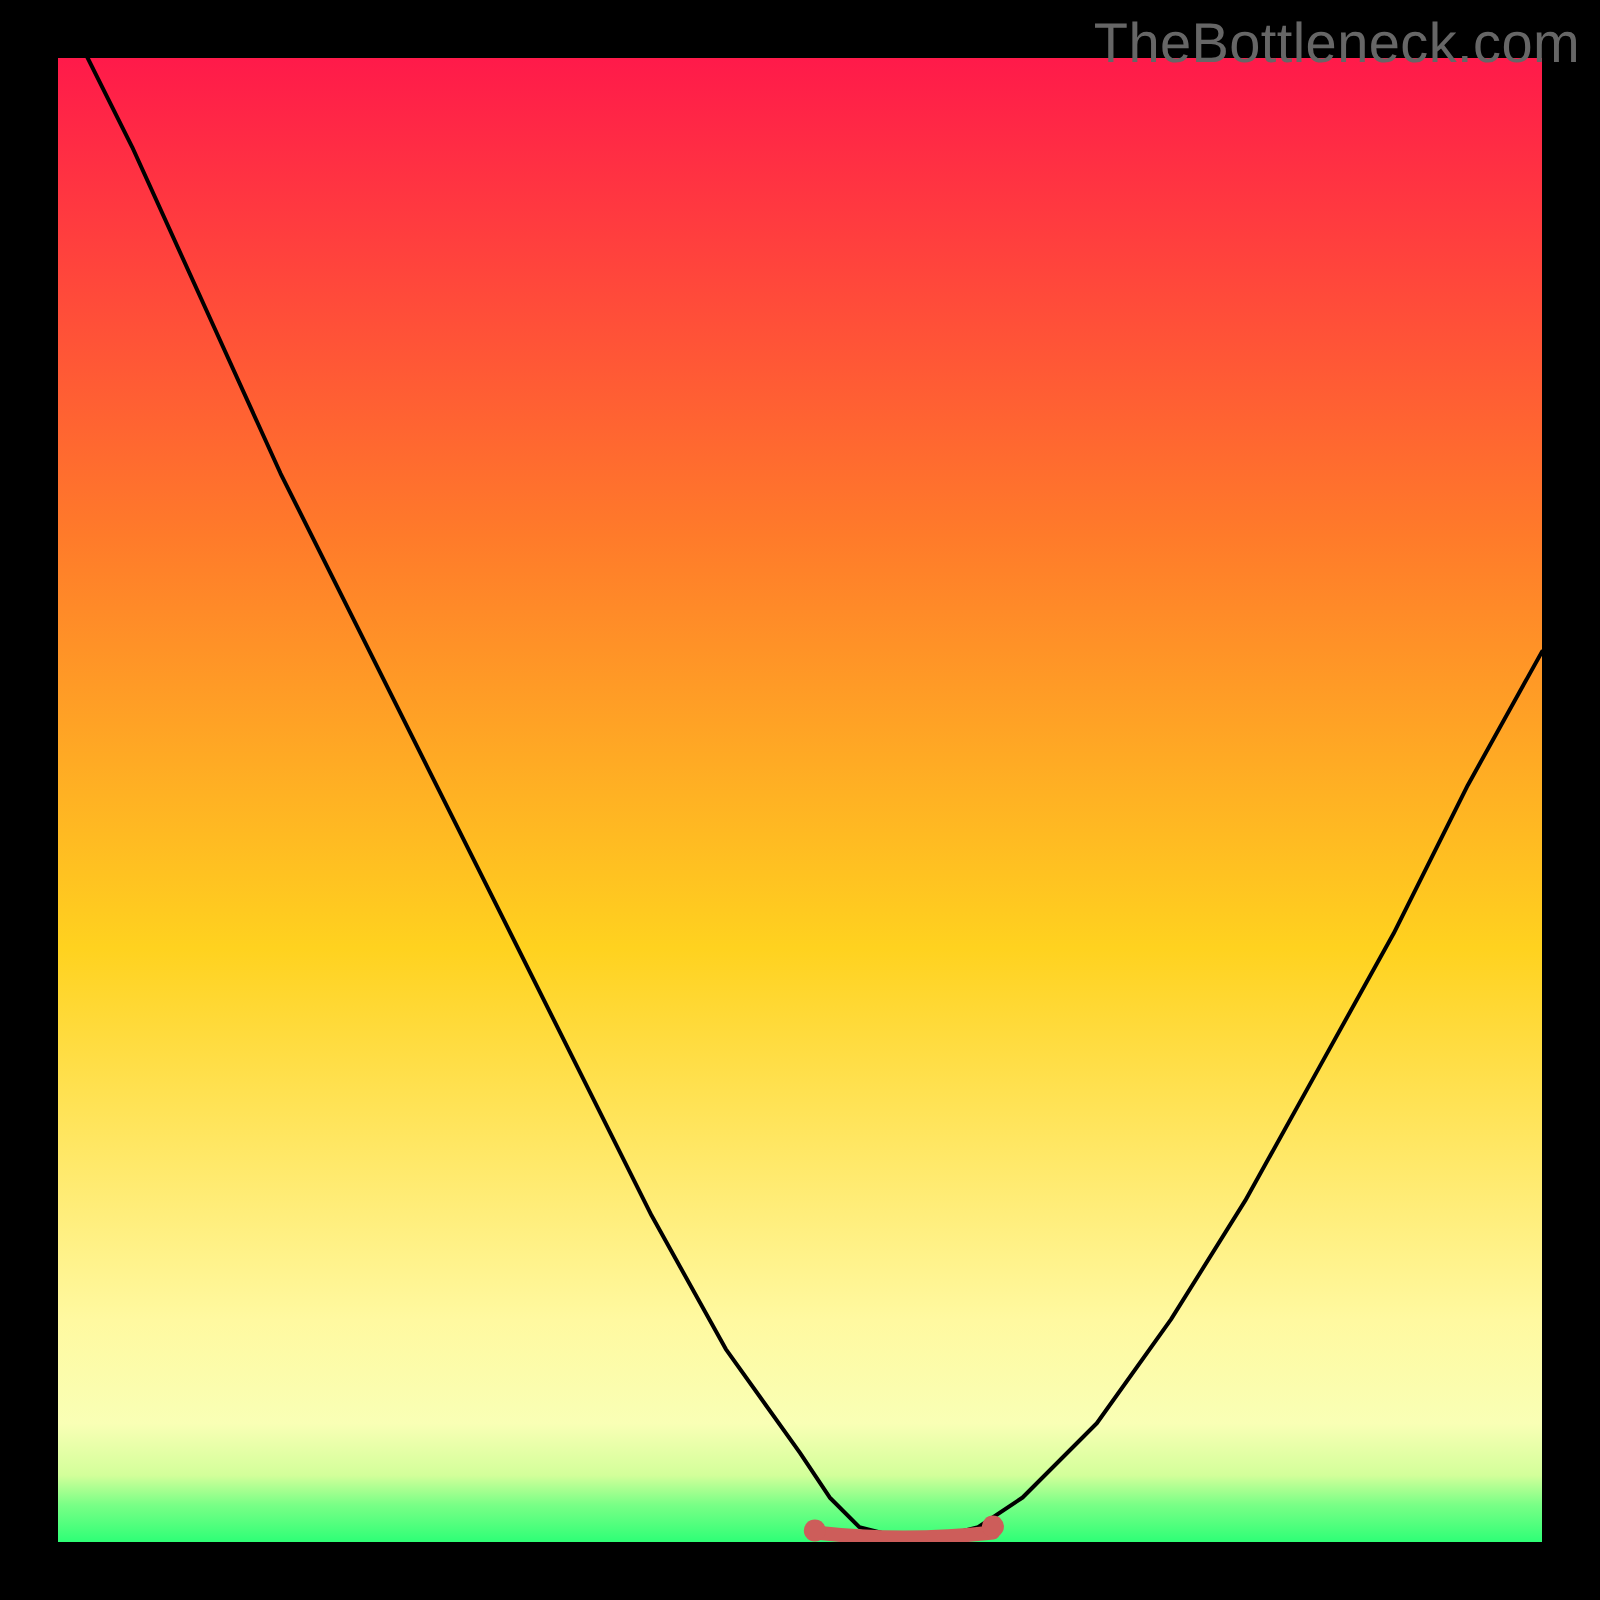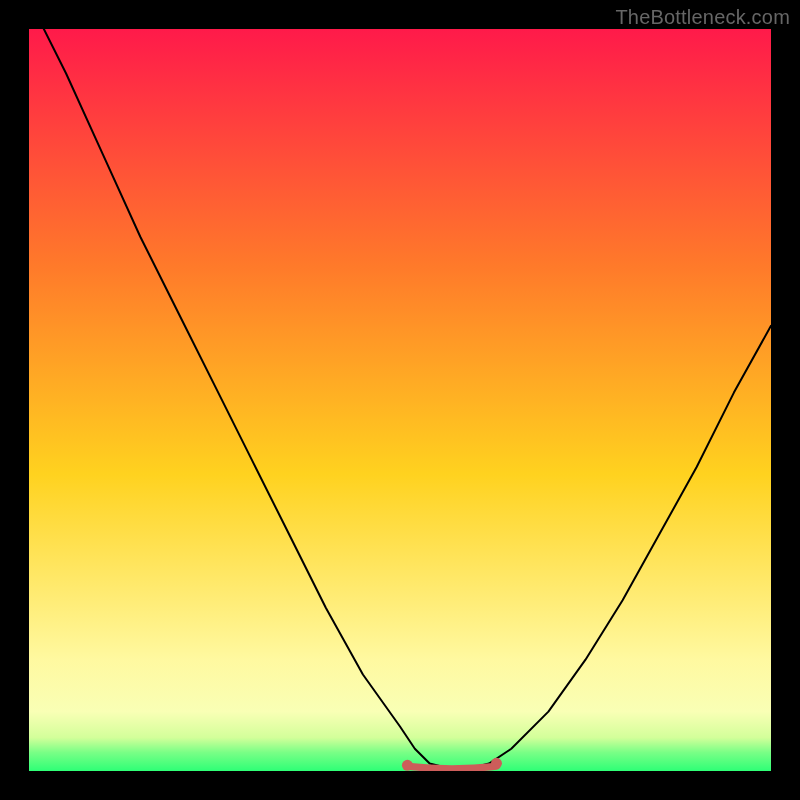--- a/index.html
+++ b/index.html
@@ -14,21 +14,21 @@
     position: relative;
     width: 800px;
     height: 800px;
     background: #000;
   }
   .watermark {
     position: absolute;
     top: 6px;
     right: 10px;
     color: #666;
-    font-size: 20px;
+    font-size: 28px;
     font-weight: 500;
     letter-spacing: 0.2px;
     z-index: 10;
   }
   .plot-area {
     position: absolute;
     left: 29px;
     top: 29px;
     width: 742px;
     height: 742px;

